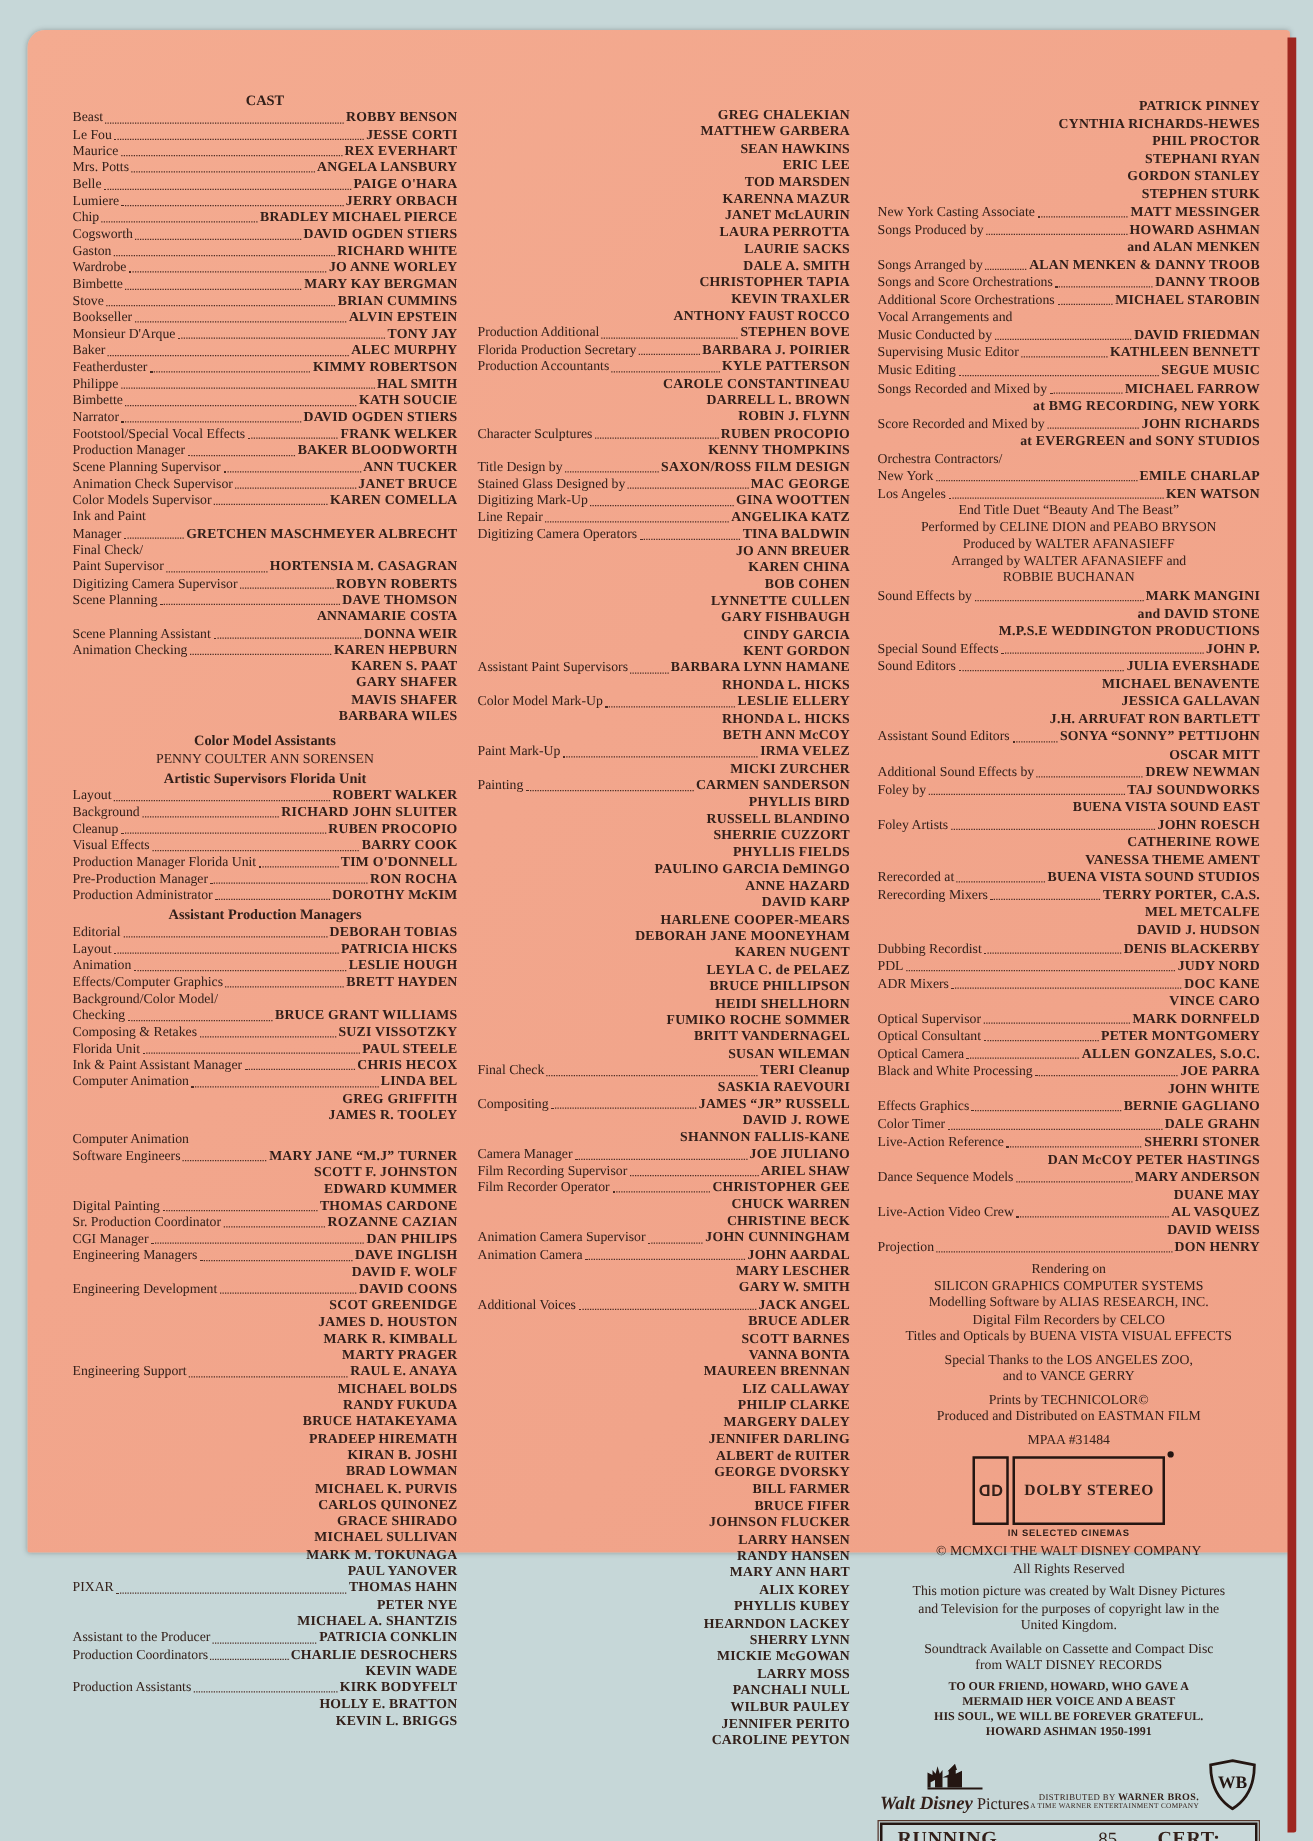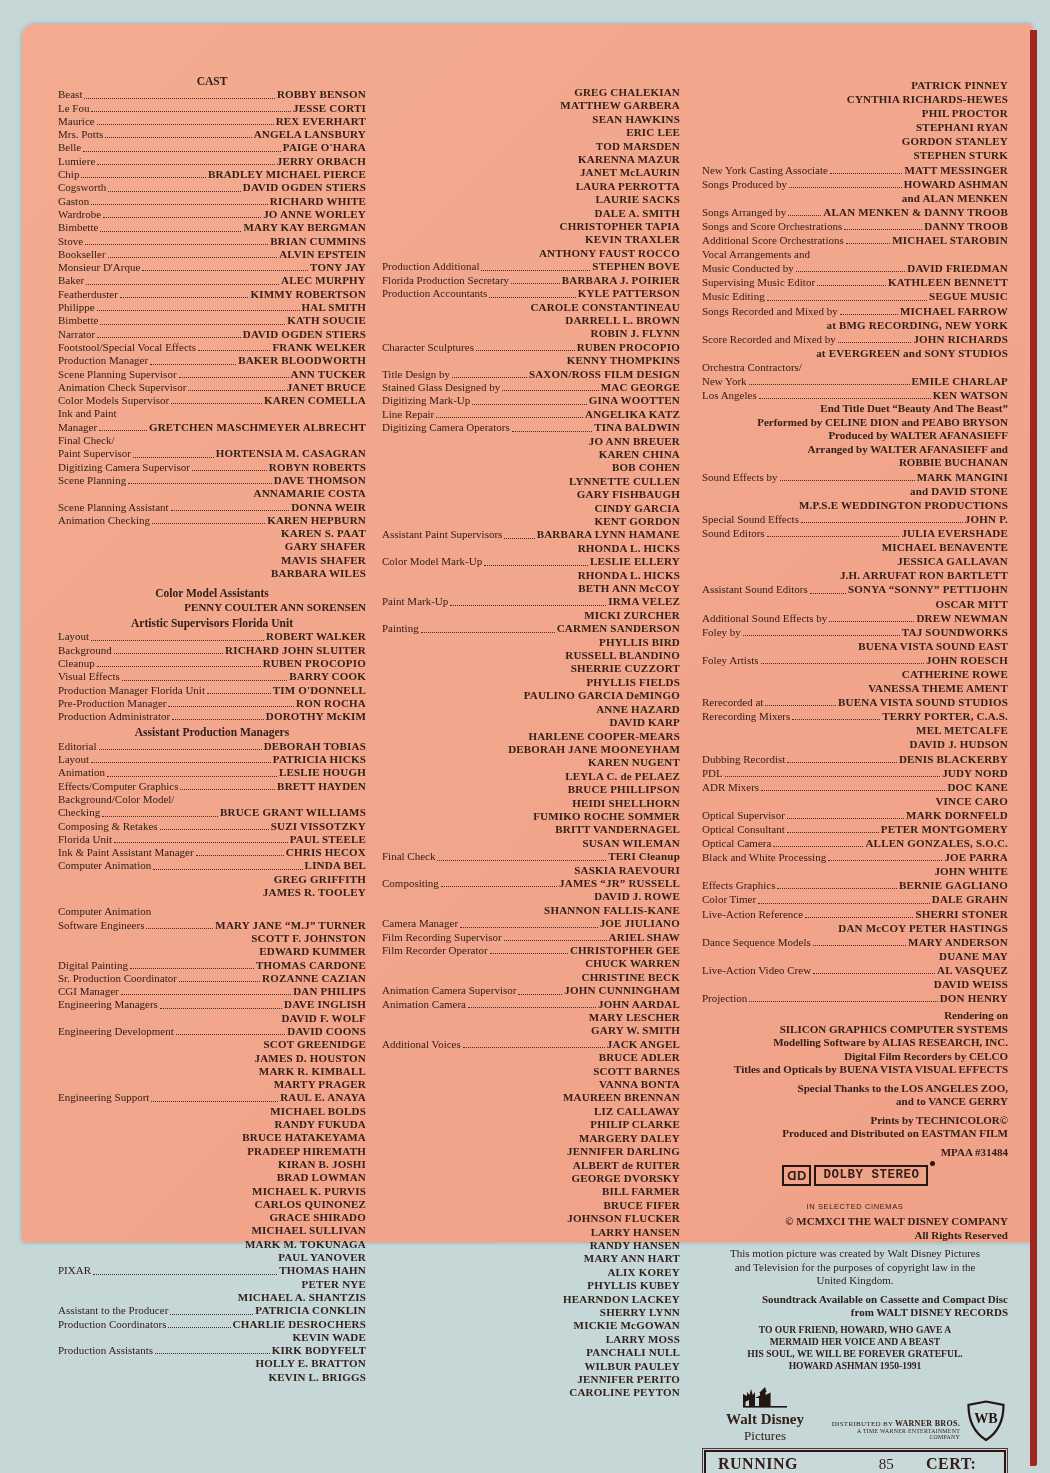--- a/index.html
+++ b/index.html
@@ -24,38 +24,38 @@
   .c2 .ln{line-height:13.4px;}
   .c3 .ln{line-height:14.1px;}
   .rw{display:flex;align-items:flex-end;}
   .role{flex:0 0 auto;}
   .ldr{flex:1 1 auto;min-width:6px;border-bottom:1.5px dotted #4b2d24;margin:0 2px 3px 2px;}
   .nm{flex:0 0 auto;font-weight:bold;letter-spacing:.2px;}
   .nameonly{text-align:right;font-weight:bold;letter-spacing:.2px;}
   .lbl{text-align:left;}
   .hd{text-align:center;font-weight:bold;font-size:11.5px;margin-top:3px;}
   .ctr{text-align:center;line-height:13.5px !important;}
-  .ctrb{text-align:right;font-weight:bold;line-height:13.5px !important;}
+  .ctrb{text-align:center;font-weight:normal;line-height:13.5px !important;}
   .ctrs{text-align:center;font-weight:bold;font-size:9.6px;line-height:12.2px !important;}
   .gap{width:100%;}
   
   .dolby{display:flex;flex-direction:column;align-items:center;margin:6px 0 4px 0;}
   .dolby-row{display:flex;align-items:stretch;gap:3px;position:relative;}
   .dd-box{border:2.5px solid #241612;display:flex;align-items:center;padding:0 3px;gap:1px;
           font-weight:bold;font-size:13px;line-height:15px;font-family:"Liberation Sans",sans-serif;}
   .dd-box .mir{display:inline-block;transform:scaleX(-1);}
-  .dolby-label{border:2.5px solid #241612;padding:0 7px;font-weight:bold;font-size:12.5px;
-          line-height:17px;letter-spacing:.5px;font-family:Liberation Mono, monospace;}
+  .dolby-label{border:2.5px solid #241612;padding:17px 7px;font-weight:bold;font-size:12.5px;
+          line-height:17px;letter-spacing:.5px;font-family:Liberation Serif, serif;}
   .dolby-dot{position:absolute;right:-7px;top:-4px;width:5px;height:5px;border-radius:50%;background:#241612;}
-  .dolby-sub{font-size:7.5px;font-weight:normal;letter-spacing:.6px;margin-top:16px;
+  .dolby-sub{font-size:7.5px;font-weight:bold;letter-spacing:.6px;margin-top:2px;
           font-family:"Liberation Sans",sans-serif;}
   
   .logos{display:flex;align-items:flex-end;justify-content:space-between;margin:14px 2px 4px 2px;}
   .castle{display:block;margin:0 auto -2px auto;}
-  .wd-script{font-weight:bold;font-size:15px;margin-top:48px;}
+  .wd-script{font-style:italic;font-weight:bold;font-size:15px;margin-top:48px;}
   .wd-pict{font-size:13px;}
   .wb-text{text-align:right;margin-bottom:4px;}
   .wb-line1{font-size:7px;letter-spacing:.3px;}
   .wb-line1 b{font-size:8px;}
   .wb-line2{font-size:5.8px;letter-spacing:.3px;}
   .wb-shield{margin-left:6px;}
   
   .runtime{border:2.5px solid #241612;outline:1px solid #55362c;outline-offset:1px;
     display:flex;align-items:baseline;margin:6px 2px 0 2px;padding:3px 12px;background:rgba(255,255,255,0.06);}
   .rt-label{font-weight:bold;font-size:16px;letter-spacing:.5px;}

